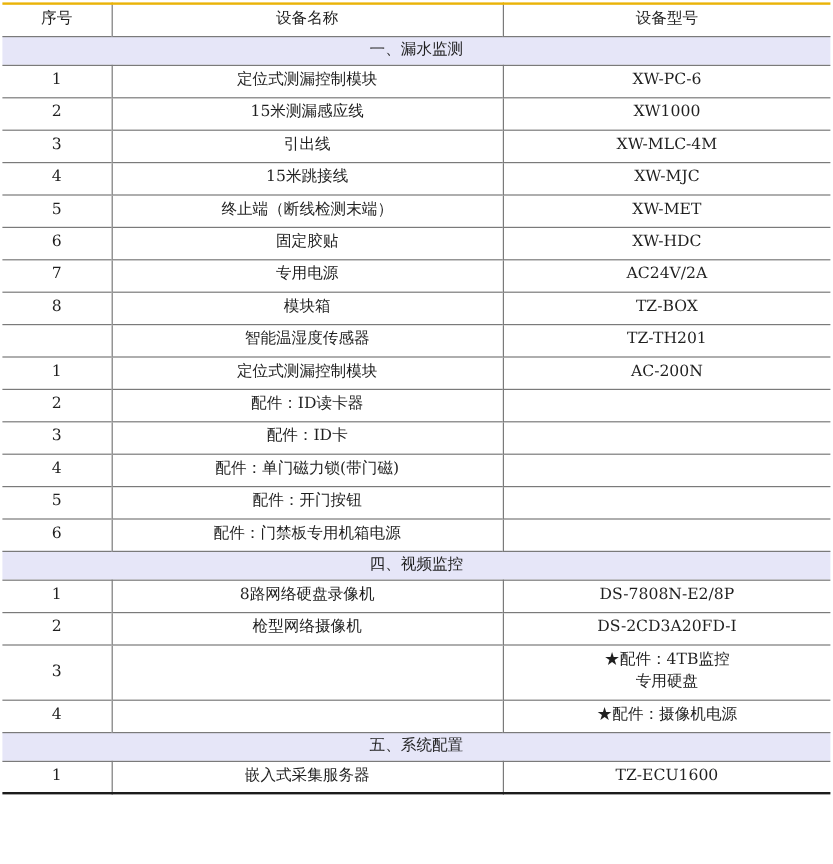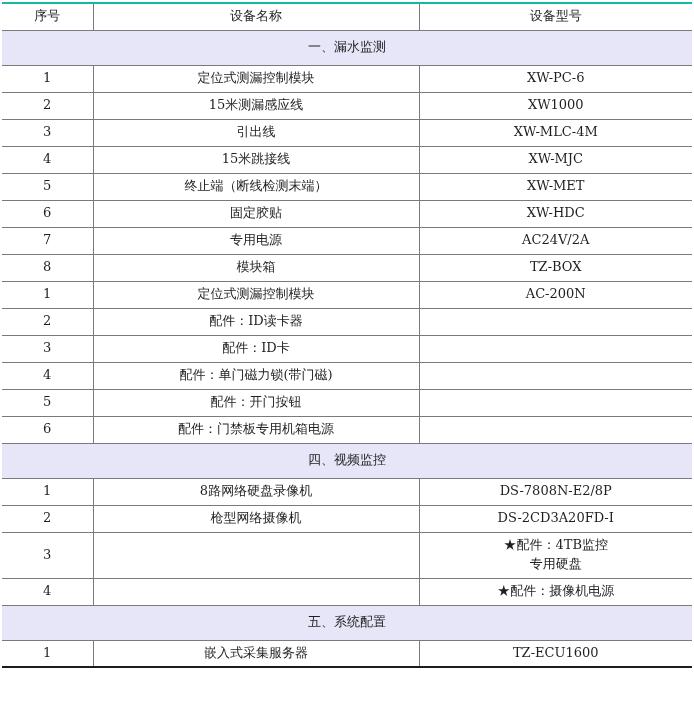--- a/index.html
+++ b/index.html
@@ -10,39 +10,39 @@
     height: 720px;
     overflow: hidden;
     font-family: "DejaVu Serif", "Liberation Serif", serif;
     color: #1f1f1f;
   }
   table.equipment {
     border-collapse: collapse;
     table-layout: fixed;
     width: 690px;
     margin: 2px 0 0 2px;
-    border-top: 2px solid #14b8a6;
+    border-top: 2px solid #eab308;
     border-bottom: 2px solid #1c1c1c;
   }
   col.c-serial { width: 91px; }
   col.c-name   { width: 326px; }
   col.c-model  { width: 273px; }
   th, td {
     font-weight: normal;
     text-align: center;
     vertical-align: middle;
     font-size: 13px;
     line-height: 1.45;
     padding: 0 2px;
     border-top: 1px solid #7a7a7a;
   }
   thead tr { height: 27px; }
   tr.data-row { height: 27px; }
   tr.data-row.tall { height: 46px; }
-  tr.section-row { height: 35px; }
+  tr.section-row { height: 24px; }
   thead th.v-sep, tr.data-row td.v-sep {
     border-right: 1px solid #7a7a7a;
   }
   tr.section-row td {
     background: var(--section-bg, #e6e6f8);
   }
   td.model-cell { white-space: pre-line; }
 </style>
 </head>
 <body>
@@ -98,20 +98,25 @@
         <td class="v-sep">7</td>
         <td class="v-sep">专用电源</td>
         <td class="model-cell">AC24V/2A</td>
       </tr>
       <tr class="data-row">
         <td class="v-sep">8</td>
         <td class="v-sep">模块箱</td>
         <td class="model-cell">TZ-BOX</td>
       </tr>
       <tr class="data-row">
+        <td class="v-sep"></td>
+        <td class="v-sep">智能温湿度传感器</td>
+        <td class="model-cell">TZ-TH201</td>
+      </tr>
+      <tr class="data-row">
         <td class="v-sep">1</td>
         <td class="v-sep">定位式测漏控制模块</td>
         <td class="model-cell">AC-200N</td>
       </tr>
       <tr class="data-row">
         <td class="v-sep">2</td>
         <td class="v-sep">配件：ID读卡器</td>
         <td class="model-cell"></td>
       </tr>
       <tr class="data-row">

